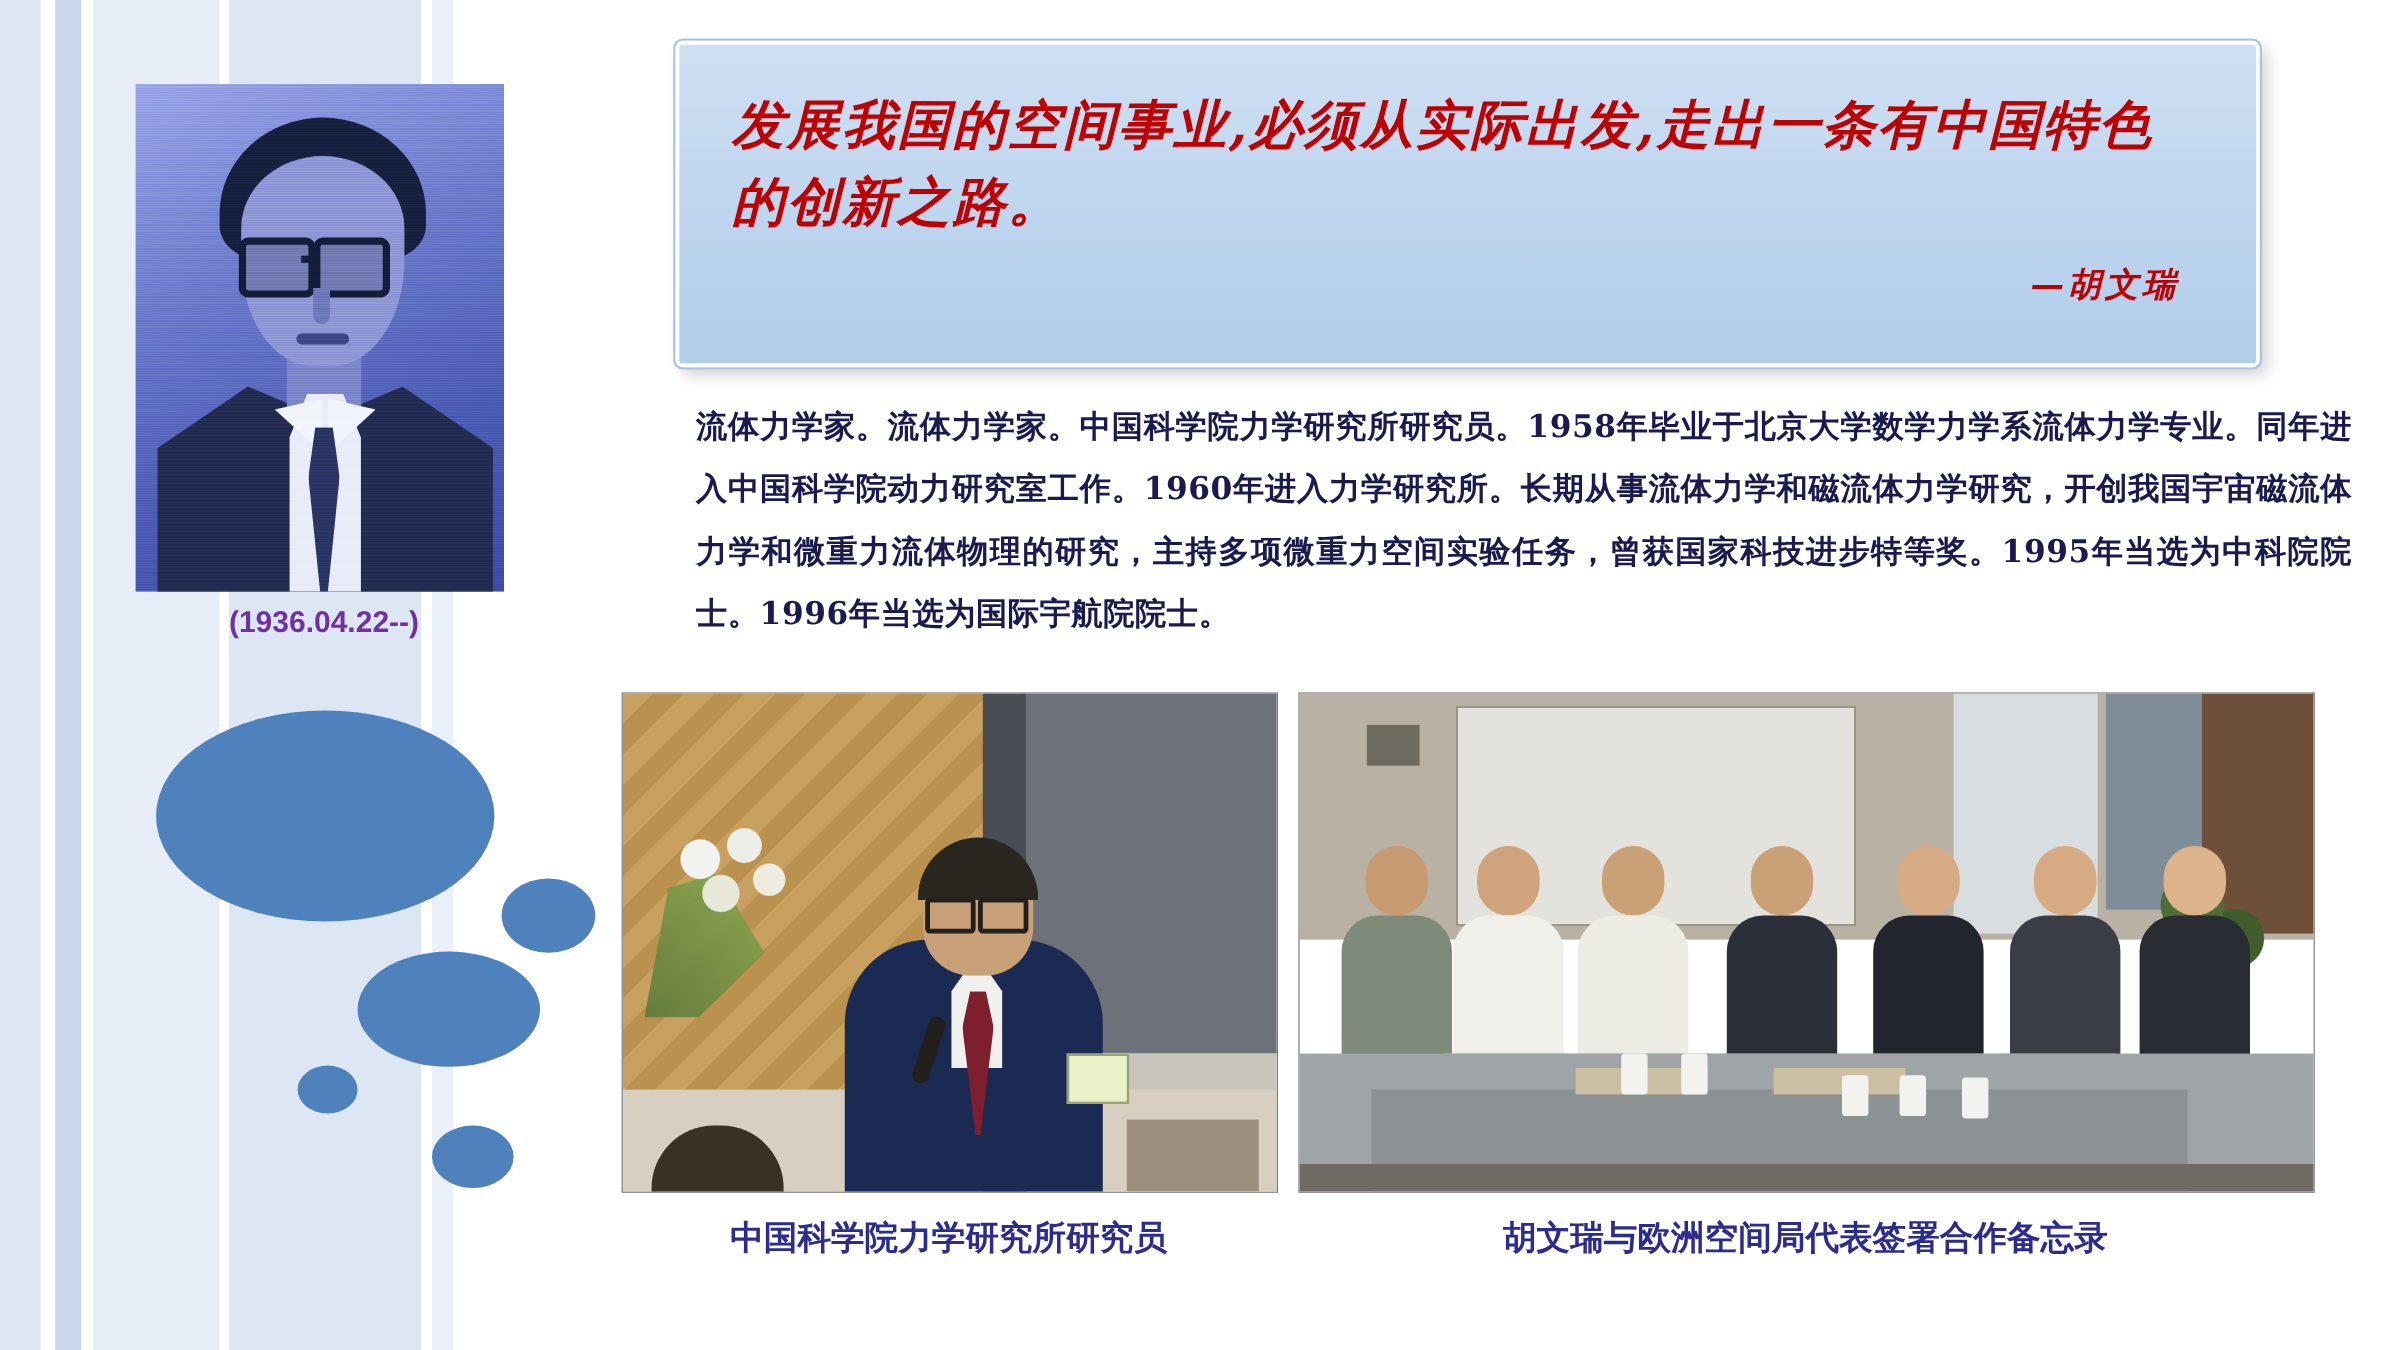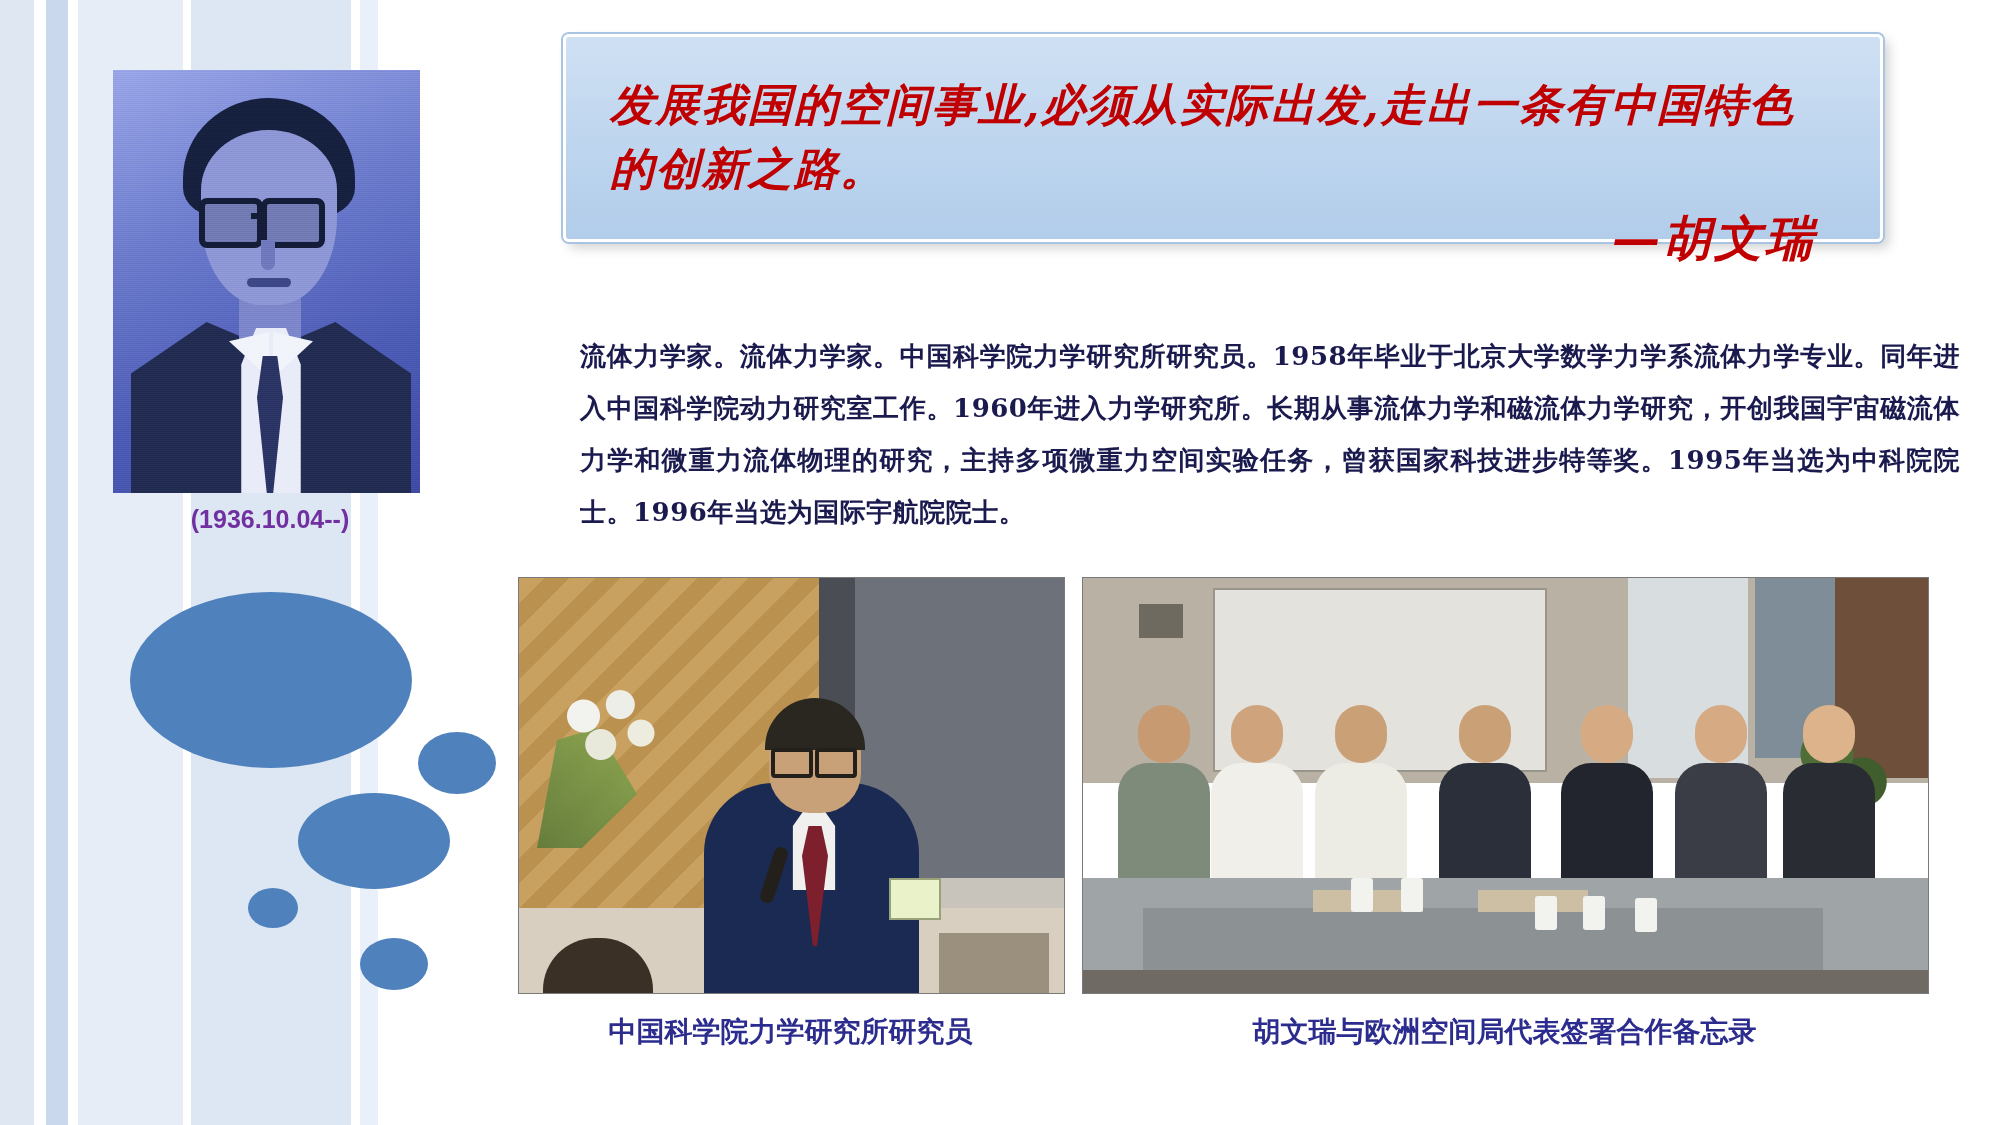--- a/index.html
+++ b/index.html
@@ -121,45 +121,45 @@
     color: #7030a0;
     font-family: "Liberation Sans", sans-serif;
     font-weight: bold;
     font-size: 25px;
   }
 
   
   .quote-box {
     position: absolute;
     left: 563px; top: 34px;
-    width: 1320px; height: 208px;
+    width: 1320px; height: 272px;
     background: linear-gradient(180deg, #cfe0f3 0%, #bcd4ee 60%, #b2cdea 100%);
     border: 3px solid #ffffff;
     border-radius: 6px;
     box-shadow: 0 0 0 2px #a9c3e3, 6px 6px 12px rgba(0,0,0,0.18);
     padding: 36px 44px 0 44px;
     box-sizing: border-box;
   }
   .quote-text {
     color: #c00000;
     font-family: "DejaVu Serif", "Liberation Serif", serif;
     font-weight: bold;
     font-size: 44px;
     line-height: 1.45;
     letter-spacing: 2px;
     font-style: italic;
   }
   .quote-attrib {
-    margin-top: 6px;
+    margin-top: 18px;
     text-align: right;
     padding-right: 20px;
     color: #c00000;
     font-family: "DejaVu Serif", "Liberation Serif", serif;
     font-weight: bold;
-    font-size: 48px;
+    font-size: 28px;
     font-style: italic;
     letter-spacing: 3px;
   }
 
   
   .bio {
     position: absolute;
     left: 580px; top: 330px;
     width: 1380px;
     color: #1a1a4e;
@@ -277,21 +277,21 @@
     <div class="p-face"></div>
     <div class="p-glasses-l"></div>
     <div class="p-glasses-r"></div>
     <div class="p-bridge"></div>
     <div class="p-nose"></div>
     <div class="p-mouth"></div>
     <div class="p-grain"></div>
   </div>
 </div>
 
-<div class="portrait-caption">(1936.10.04--)</div>
+<div class="portrait-caption">(1936.04.22--)</div>
 
 <div class="quote-box">
   <div class="quote-text">发展我国的空间事业,必须从实际出发,走出一条有中国特色的创新之路。</div>
   <div class="quote-attrib">—胡文瑞</div>
 </div>
 
 <div class="bio">流体力学家。流体力学家。中国科学院力学研究所研究员。1958年毕业于北京大学数学力学系流体力学专业。同年进入中国科学院动力研究室工作。1960年进入力学研究所。长期从事流体力学和磁流体力学研究，开创我国宇宙磁流体力学和微重力流体物理的研究，主持多项微重力空间实验任务，曾获国家科技进步特等奖。1995年当选为中科院院士。1996年当选为国际宇航院院士。</div>
 
 <div class="photo photo-left">
   <div class="pl-wallL"></div>

